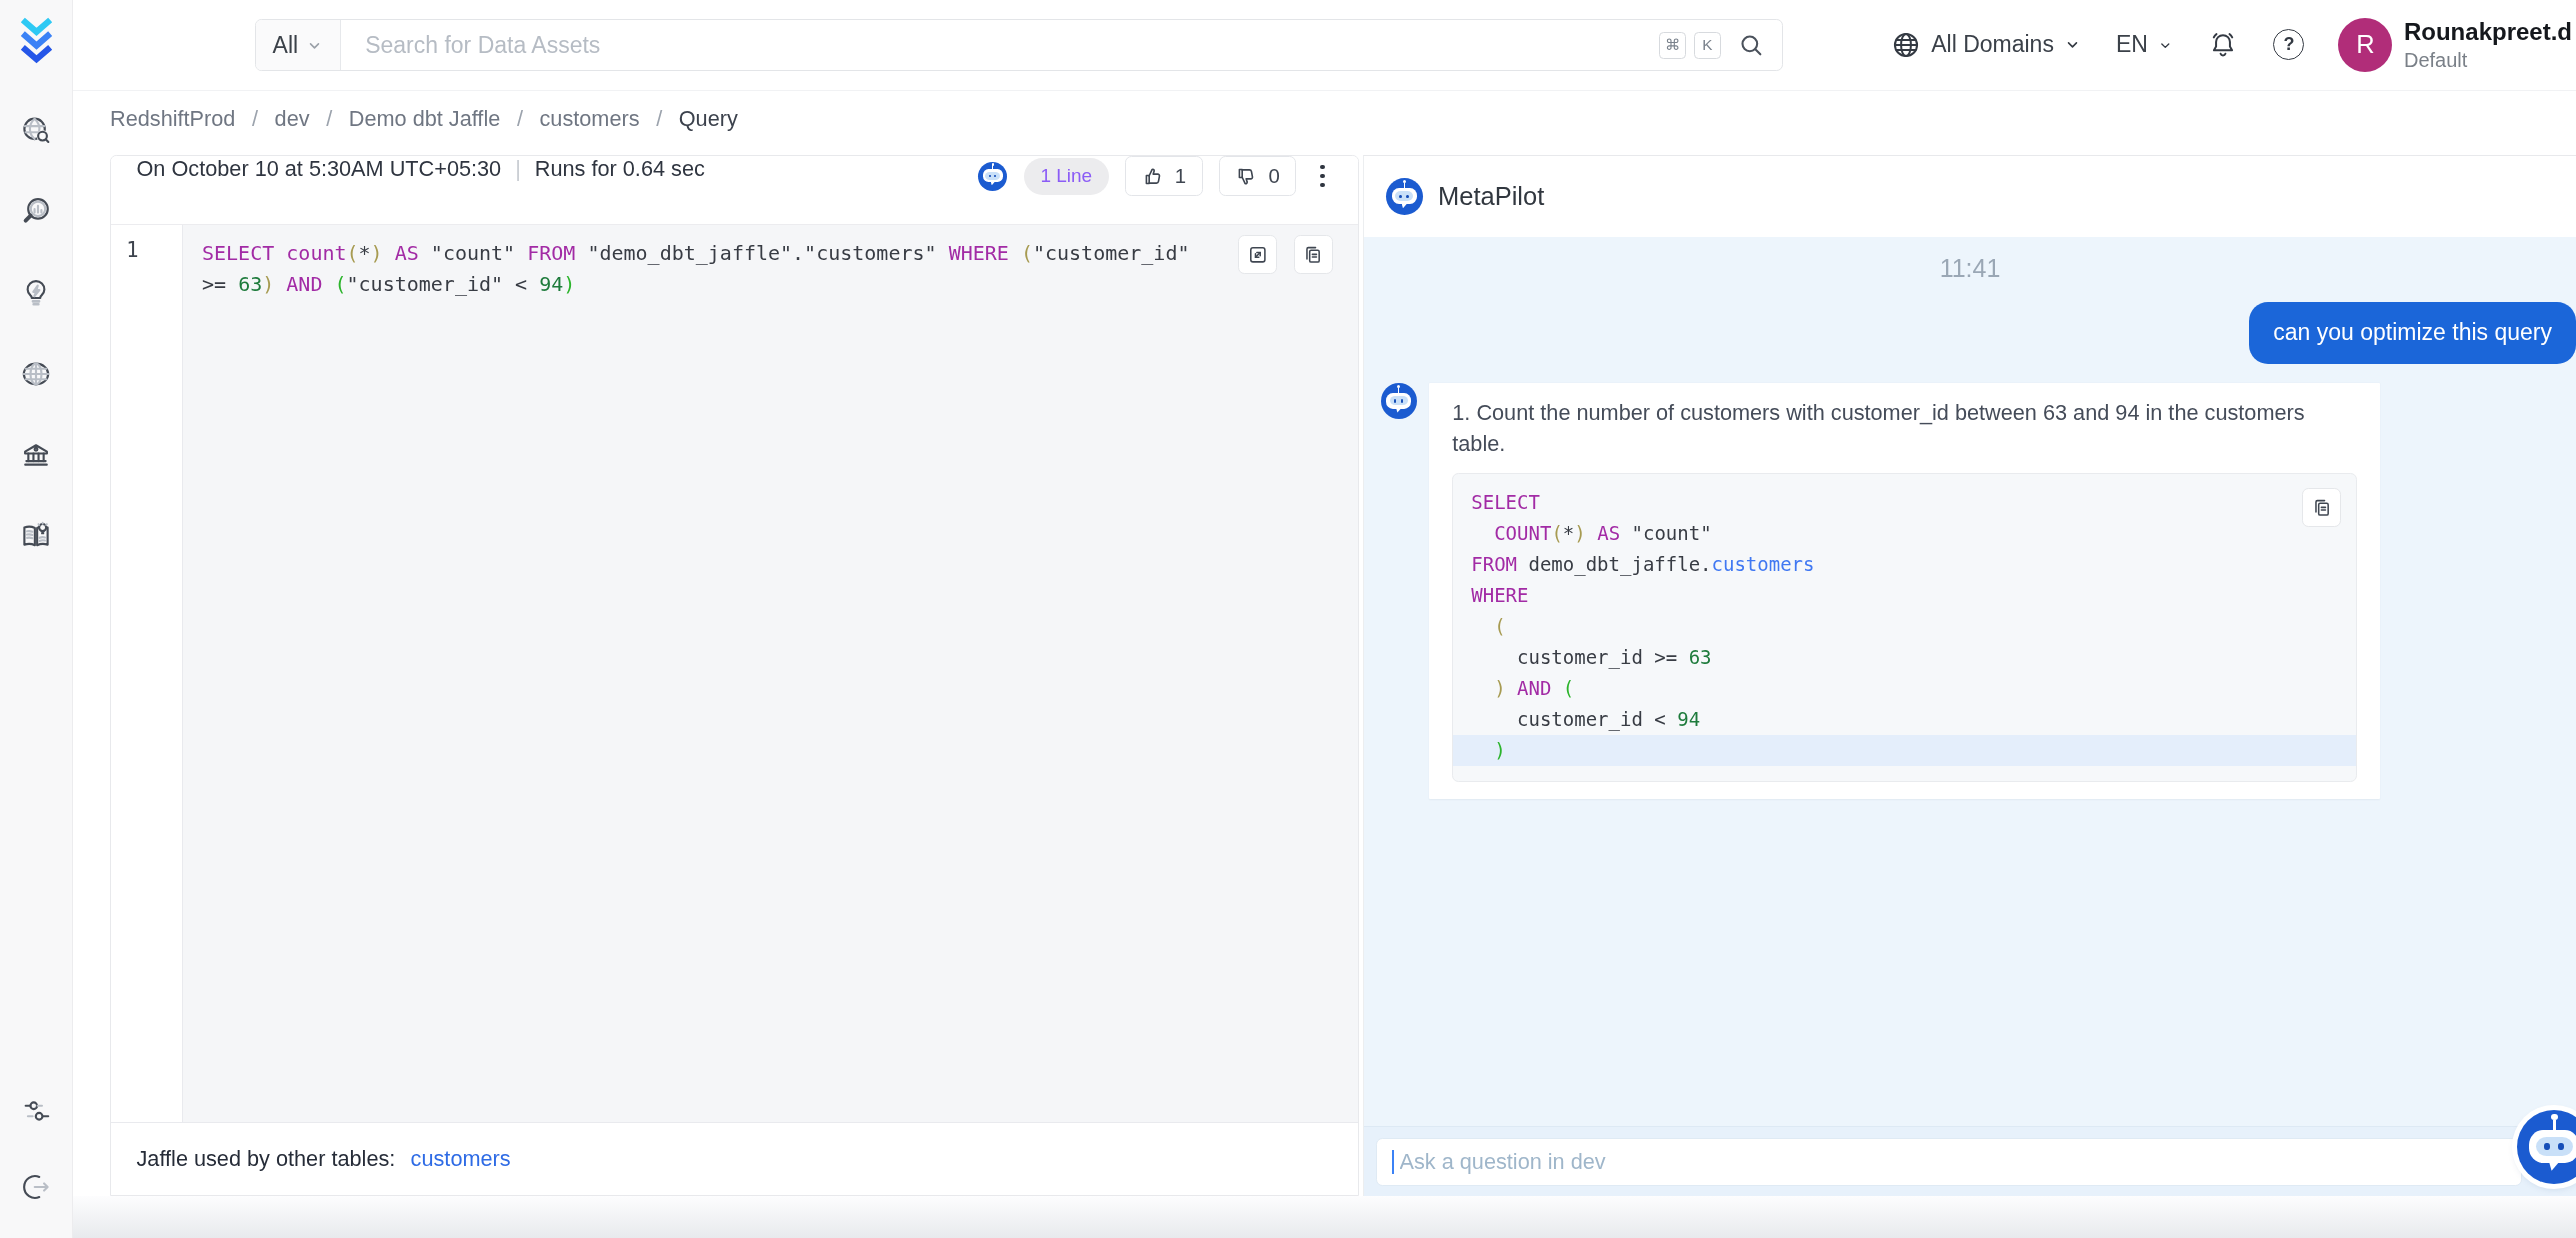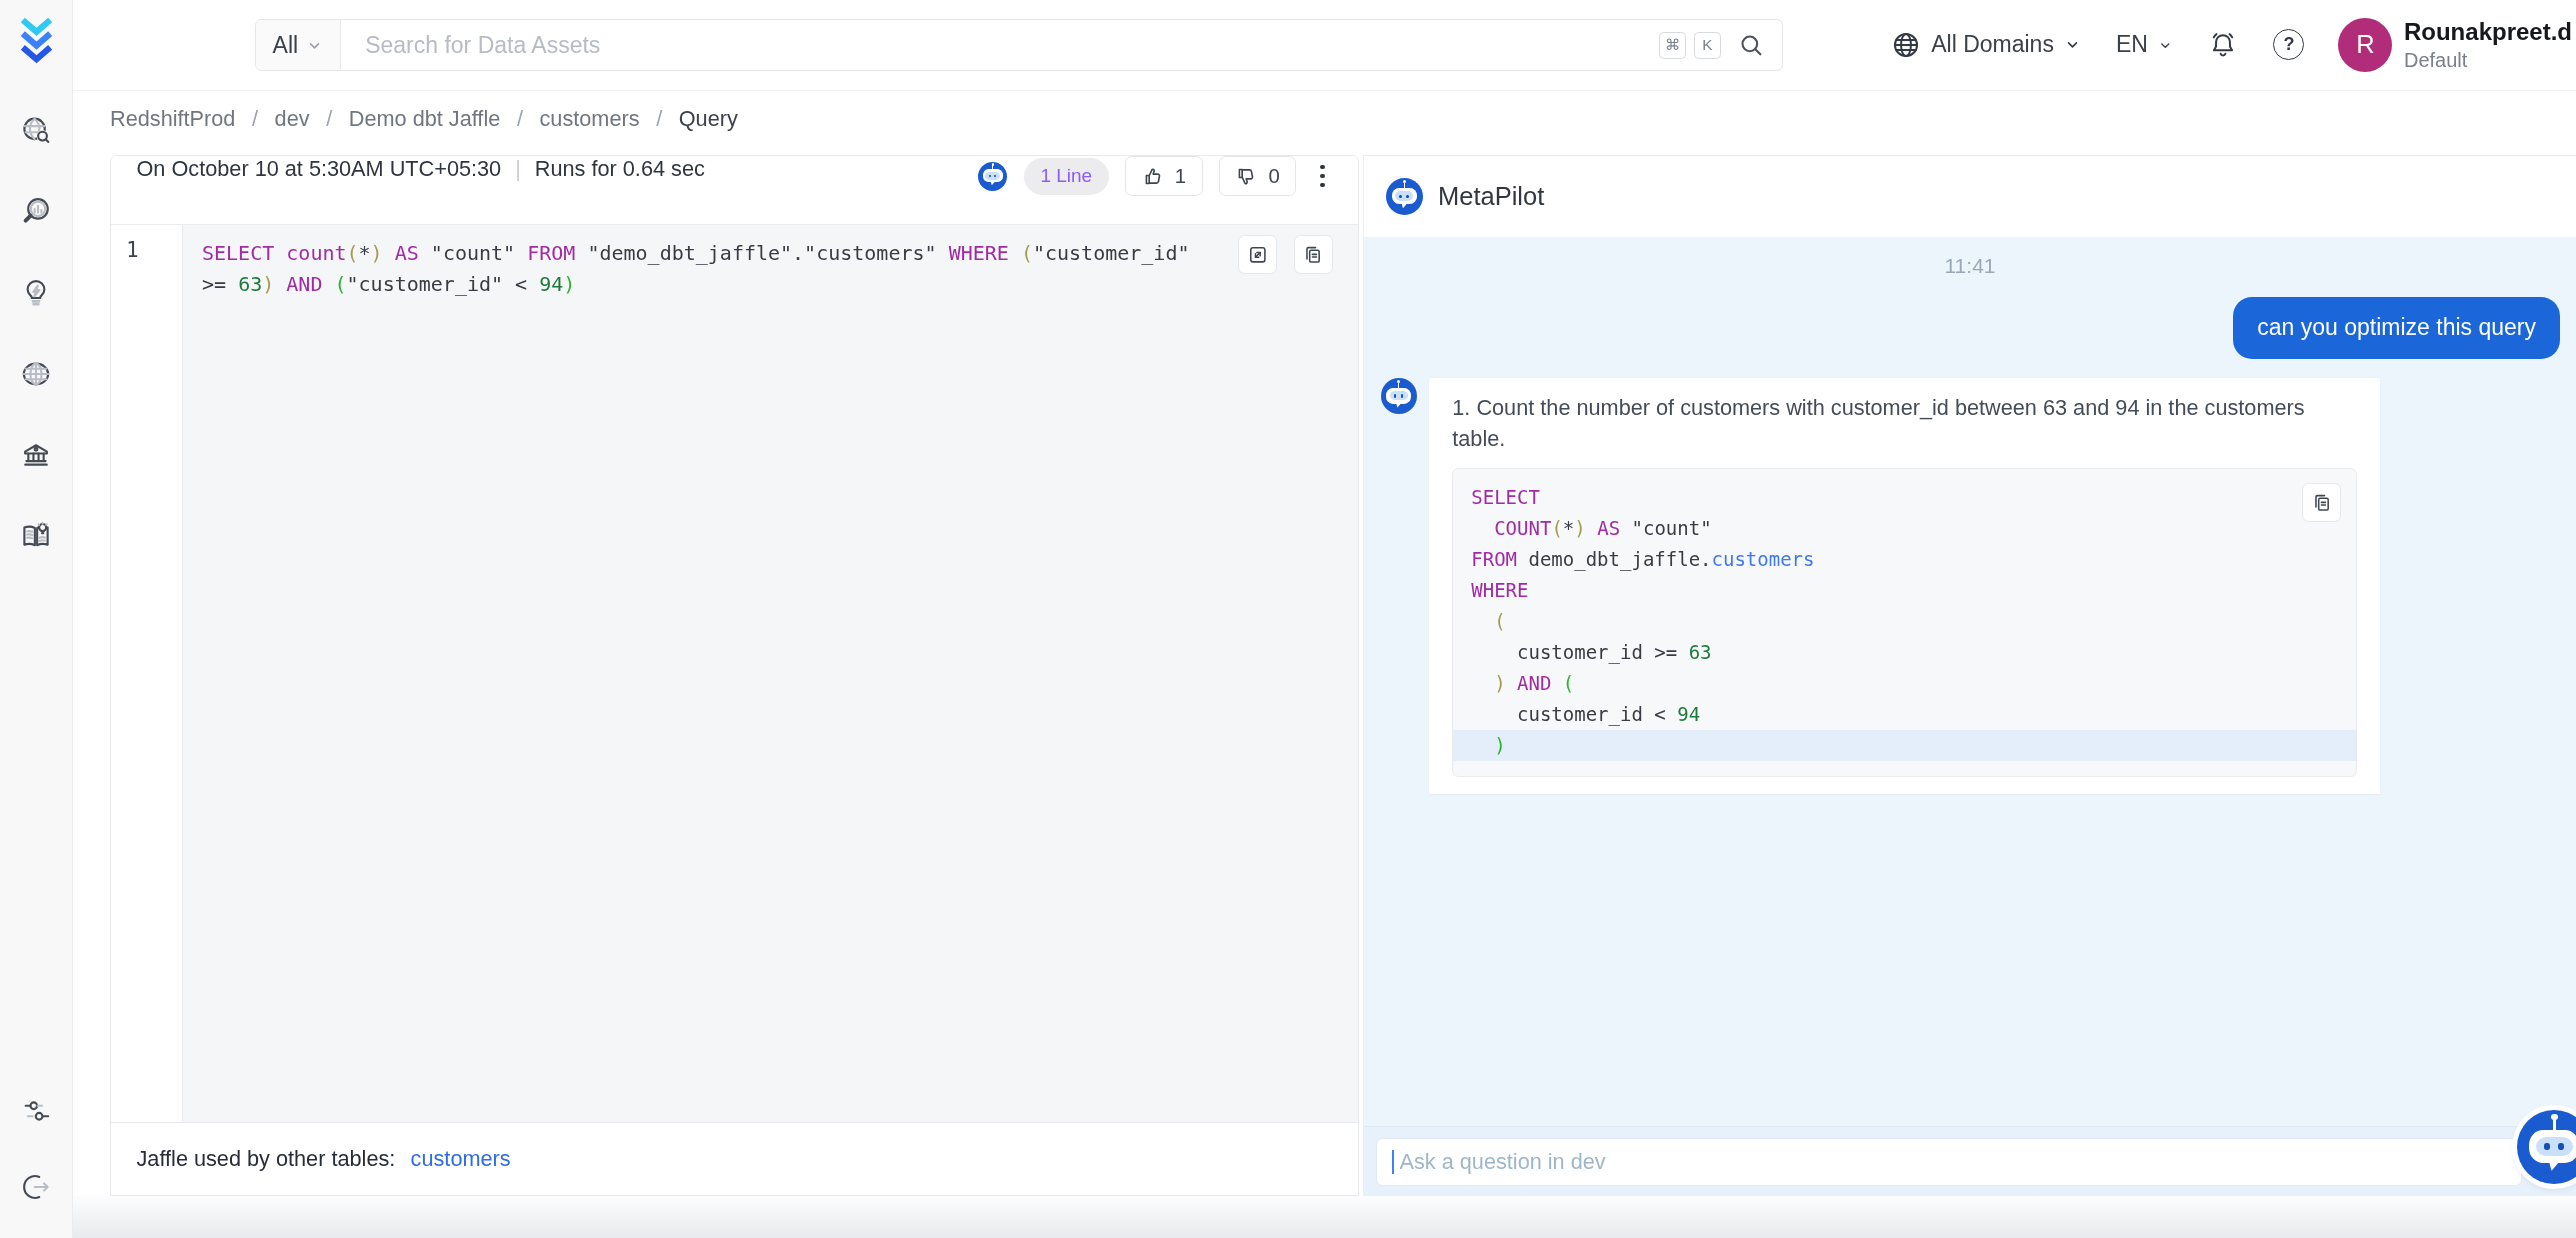--- a/index.html
+++ b/index.html
@@ -131,22 +131,22 @@
 
   
   .chat-panel {
     position: absolute; left: 1363px; top: 155px; right: 0; bottom: 42px;
     background: #fff; border-top: 0.6px solid #e8e9ec; border-left: 0.6px solid #eceef0;
     display: flex; flex-direction: column; overflow: hidden;
   }
   .cp-header { height: 81px; background: #fff; display: flex; align-items: center; padding: 0 21.7px; gap: 15.3px; flex: none; }
   .cp-title { font-size: 25.5px; font-weight: 500; color: #31373f; }
   .cp-body { flex: 1; background: #edf5fc; position: relative; overflow: hidden; display: flex; flex-direction: column; }
-  .chat-time { margin-top: 16.6px; text-align: center; font-size: 21px; color: #9aa7b5; }
-  .bubble-row { display: flex; justify-content: flex-end; padding-right: 16px; margin-top: 19px; }
+  .chat-time { margin-top: 16.6px; text-align: center; font-size: 25px; color: #9aa7b5; }
+  .bubble-row { display: flex; justify-content: flex-end; padding-right: 0; margin-top: 19px; }
   .user-bubble {
     background: #1b66d9; color: #fff; font-size: 23px; line-height: 25.5px;
     padding: 18.5px 24px; border-radius: 19px; max-width: 573px;
   }
   .bot-row { display: flex; align-items: flex-start; margin-top: 19px; padding-left: 16.6px; gap: 12.7px; }
   .bot-card {
     width: 951px; background: #fff; border-radius: 1px; padding: 14px 23px 16.6px 23px;
     box-shadow: 0 0.6px 1.9px rgba(30,50,80,0.06);
   }
   .bot-text { font-size: 21.7px; line-height: 31px; color: #454c59; }

